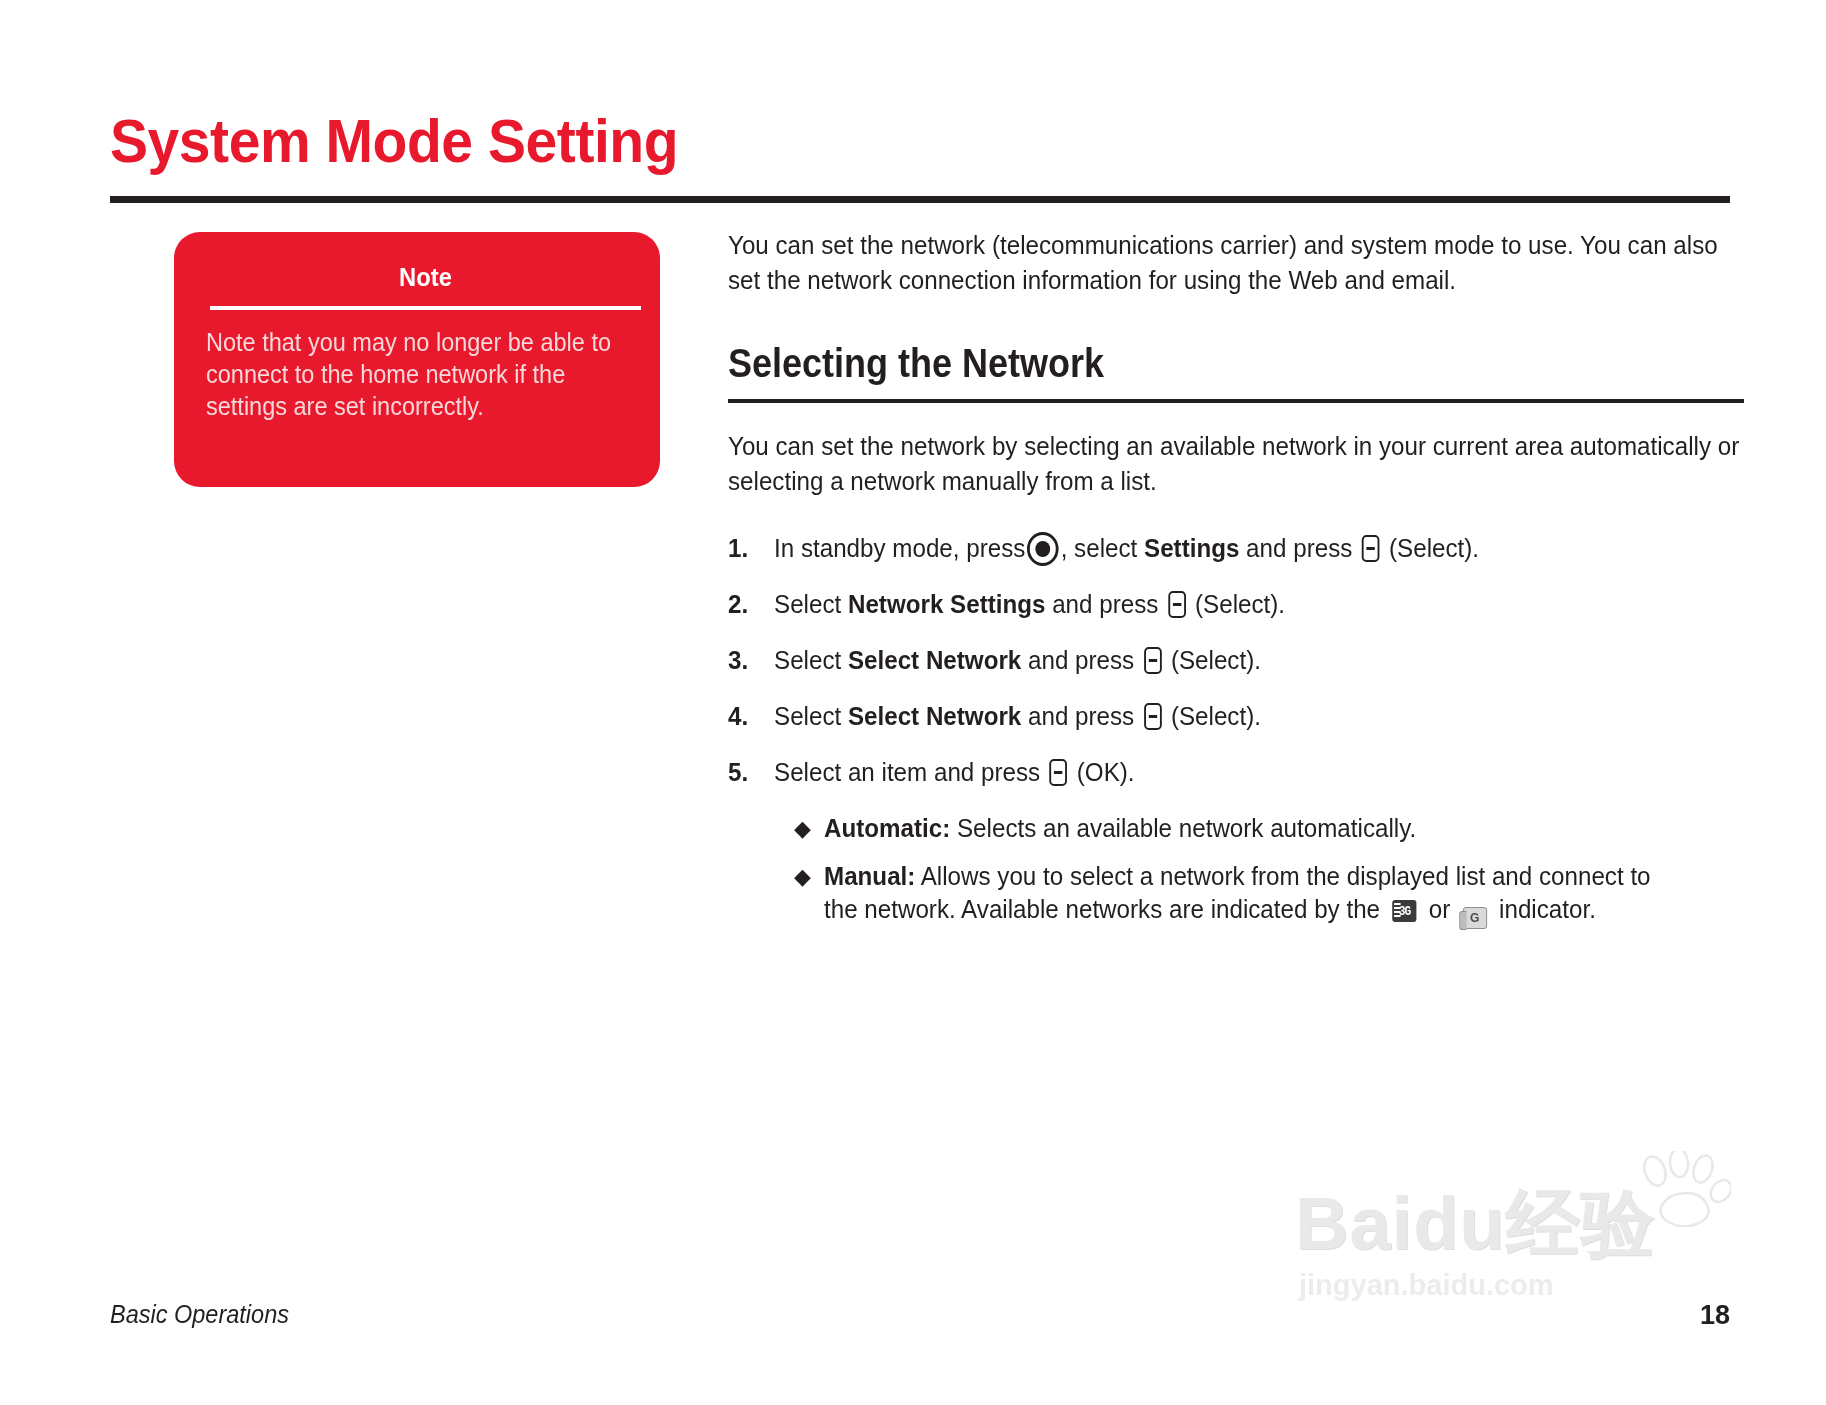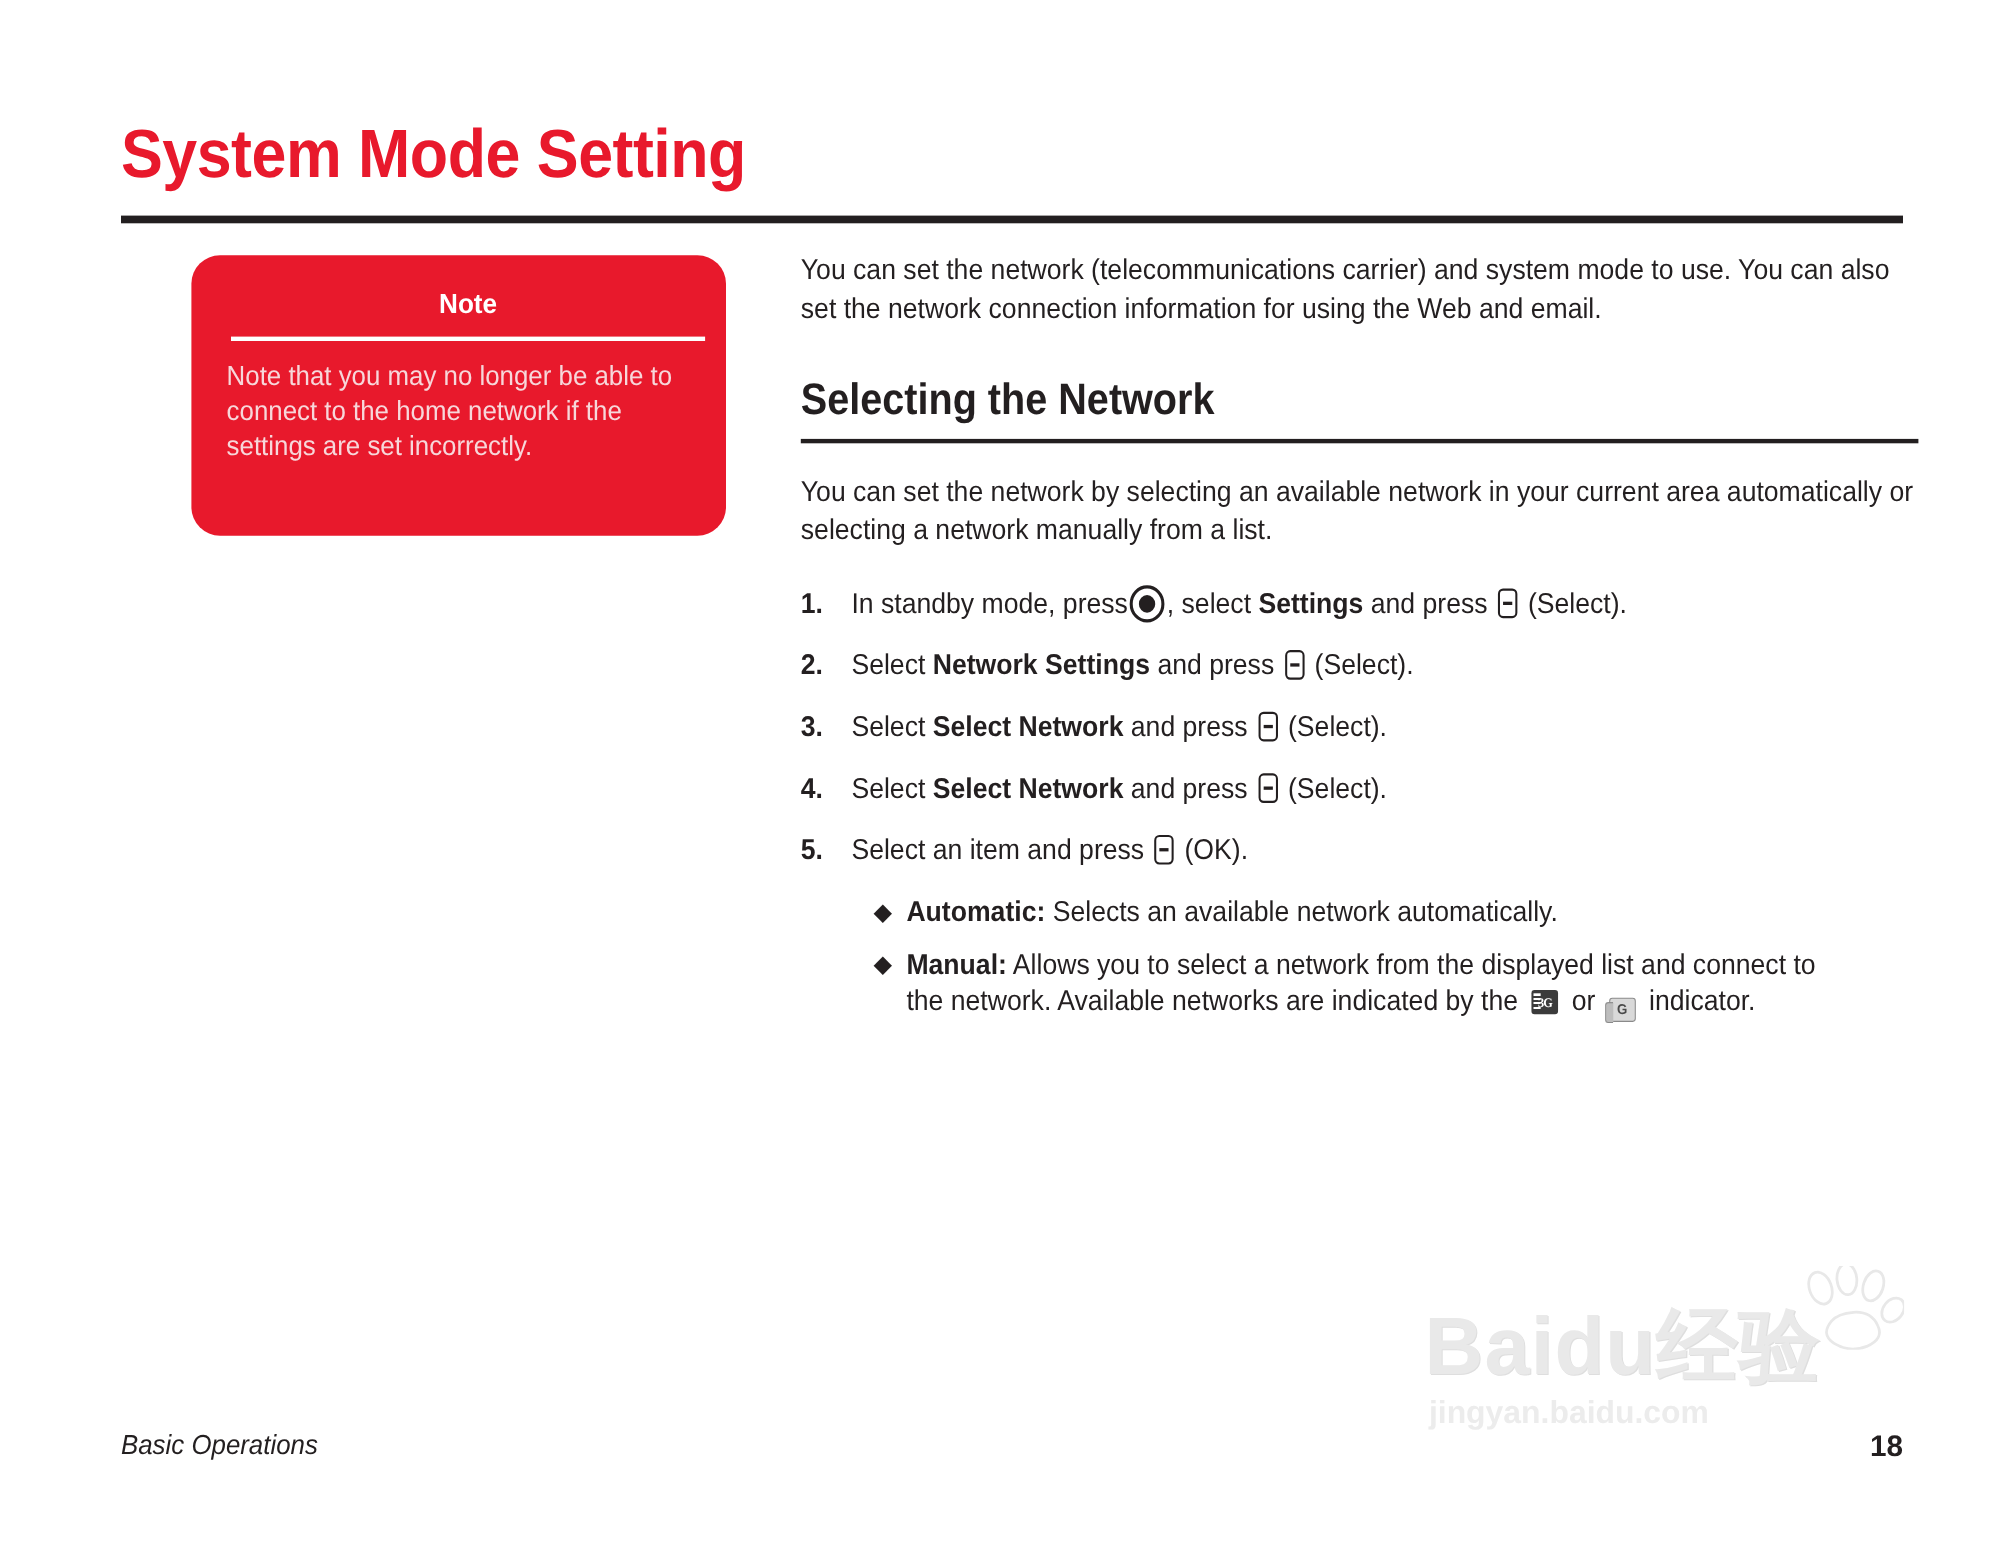--- a/index.html
+++ b/index.html
@@ -247,21 +247,21 @@
     font-size: 12px;
     font-weight: bold;
     line-height: 22px;
     text-align: center;
     letter-spacing: -1px;
     overflow: hidden;
   }
   .ind-3g .lbl {
     position: relative;
     z-index: 2;
-    font-family: Liberation Serif, serif;
+    font-family: Liberation Mono, monospace;
   }
   .ind-3g::before {
     content: "";
     position: absolute;
     left: 2px; top: 3px;
     width: 7px; height: 16px;
     background: repeating-linear-gradient(
       to bottom, #ffffff 0px, #ffffff 2px, #3b3b3b 2px, #3b3b3b 4px);
     z-index: 1;
   }

